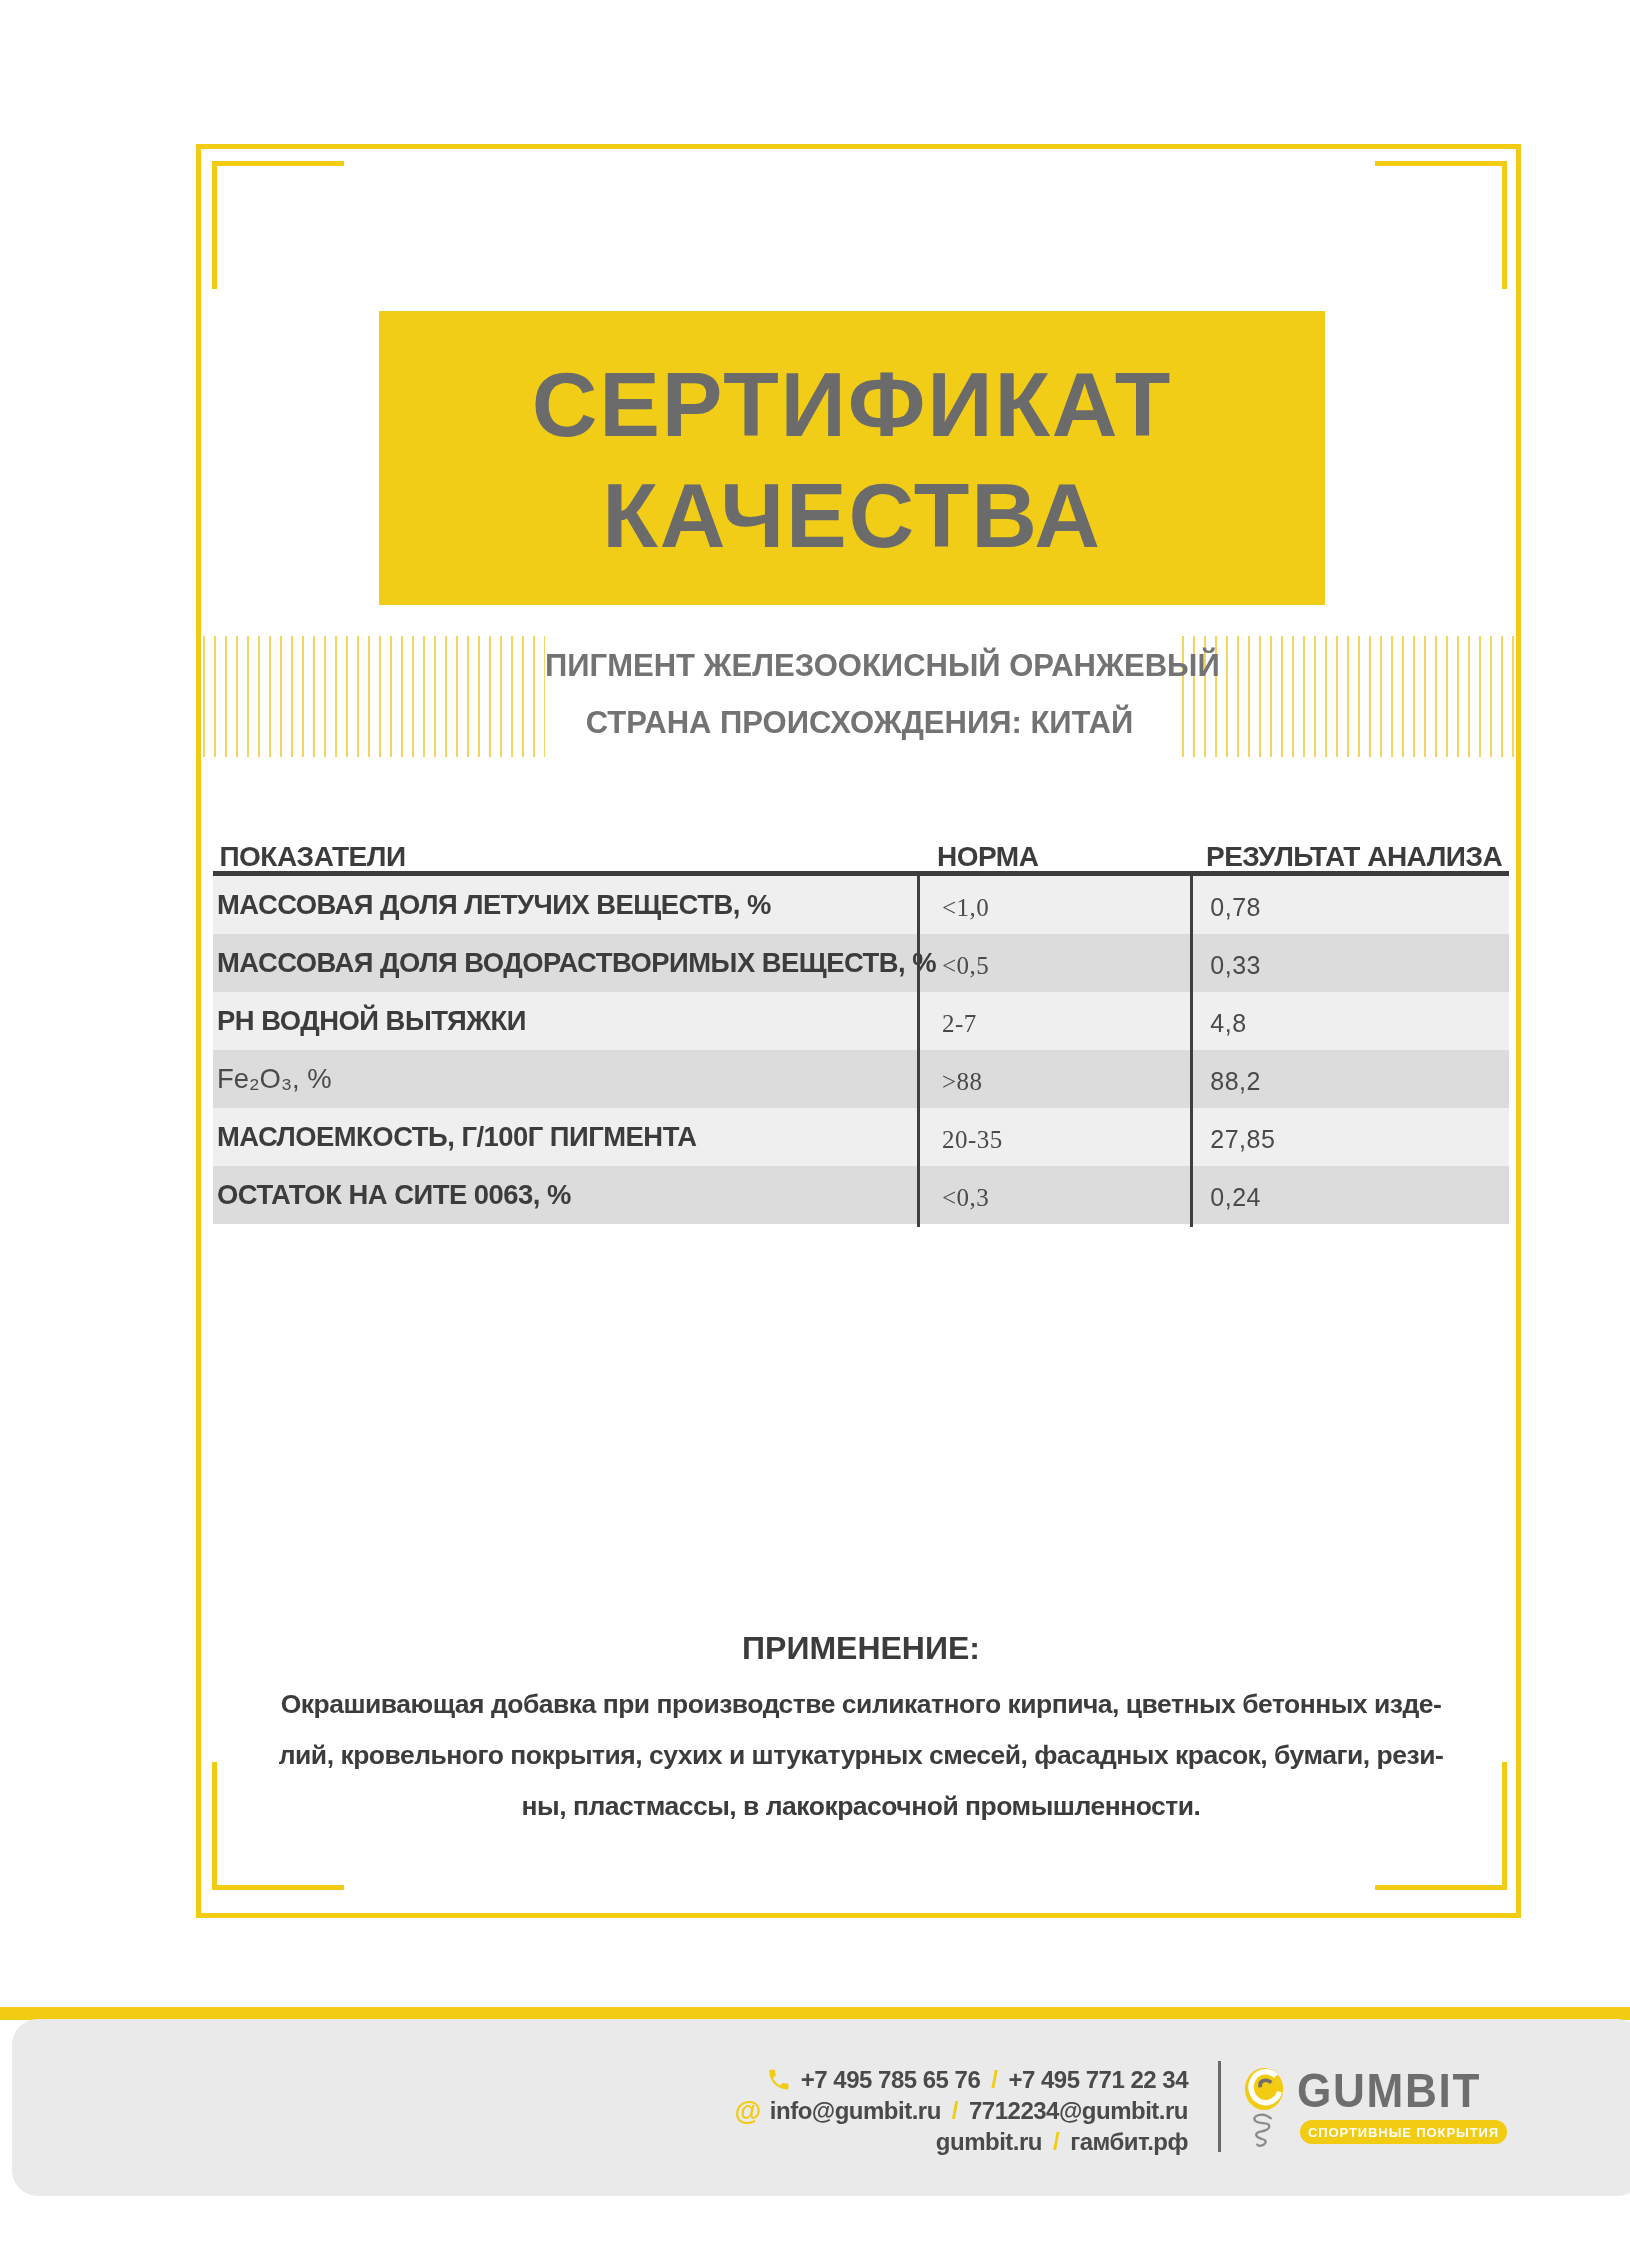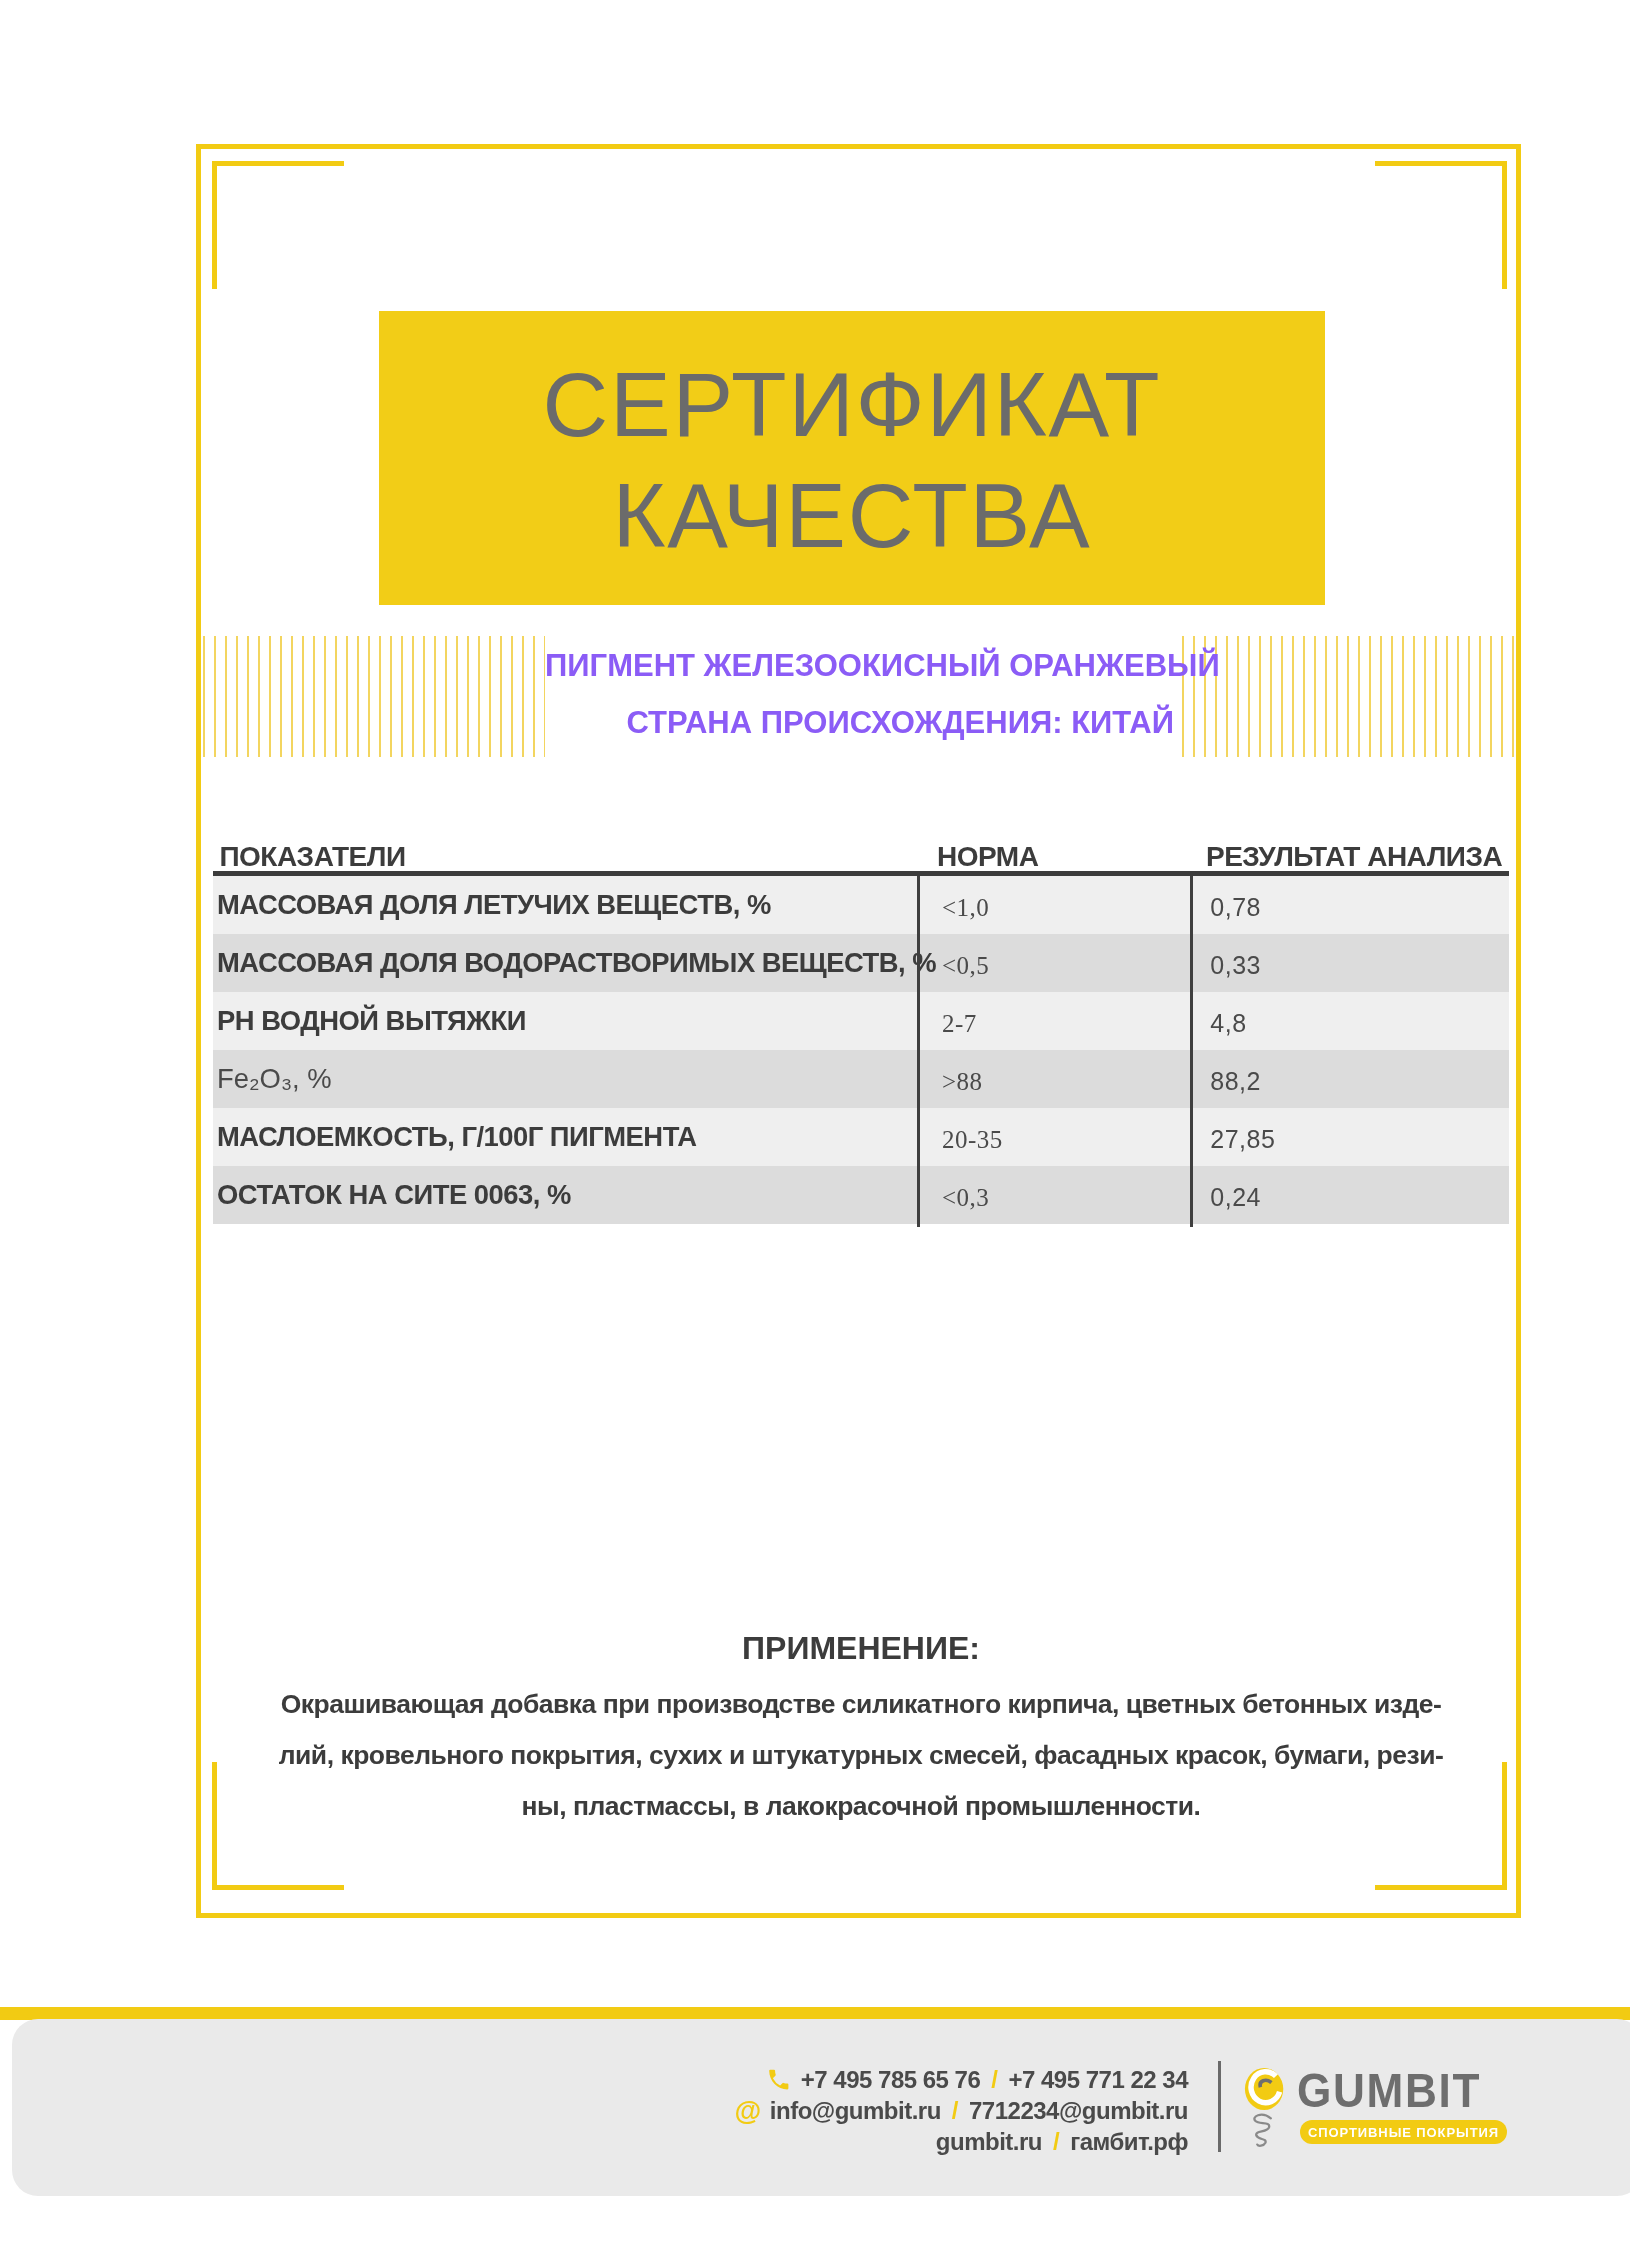--- a/index.html
+++ b/index.html
@@ -12,29 +12,29 @@
   .bracket{position:absolute;width:132px;height:128px;box-sizing:border-box;}
   .bracket.tl{left:212px;top:161px;border-top:5.5px solid #F2CB13;border-left:5.5px solid #F2CB13;}
   .bracket.tr{left:1375px;top:161px;border-top:5.5px solid #F2CB13;border-right:5.5px solid #F2CB13;}
   .bracket.bl{left:212px;top:1762px;border-bottom:5.5px solid #F2CB13;border-left:5.5px solid #F2CB13;}
   .bracket.br{left:1375px;top:1762px;border-bottom:5.5px solid #F2CB13;border-right:5.5px solid #F2CB13;}
 
   
   .title-box{position:absolute;left:379px;top:311px;width:946px;height:294px;
              background:#F2CD17;display:flex;flex-direction:column;align-items:center;
              justify-content:center;padding-top:3.7px;box-sizing:border-box;}
-  .title-line{font-size:91px;line-height:111px;font-weight:normal;color:#6B6B6B;
+  .title-line{font-size:91px;line-height:111px;font-weight:bold;color:#6B6B6B;
               letter-spacing:1.8px;white-space:nowrap;}
 
   
   .stripe-band{position:absolute;left:203px;top:636px;width:1313px;height:121px;
                background:repeating-linear-gradient(to right,#F3D55F 0,#F3D55F 1.8px,#ffffff 1.8px,#ffffff 11px);}
   .stripe-center{position:absolute;left:342px;top:0;width:629px;height:121px;background:#ffffff;}
-  .sub-line{position:absolute;left:0;width:100%;text-align:right;font-weight:bold;
-            font-size:31px;line-height:31px;color:#8b5cf6;letter-spacing:0;white-space:nowrap;}
+  .sub-line{position:absolute;left:0;width:100%;text-align:center;font-weight:bold;
+            font-size:31px;line-height:31px;color:#737373;letter-spacing:0;white-space:nowrap;}
   .sub-line.l1{top:13.7px;}
   .sub-line.l2{top:71px;}
 
   
   .qtable{position:absolute;left:213px;top:830px;width:1296px;height:397px;}
   .thead{position:relative;height:41px;}
   .th{position:absolute;top:11px;font-size:28px;font-weight:bold;color:#3C3C3C;
       letter-spacing:-0.5px;white-space:nowrap;}
   .th.c1{left:6.4px;} .th.c2{left:724px;} .th.c3{left:993px;}
   .topline{position:absolute;left:0;top:41px;width:1296px;height:4.6px;background:#3C3C3C;}

